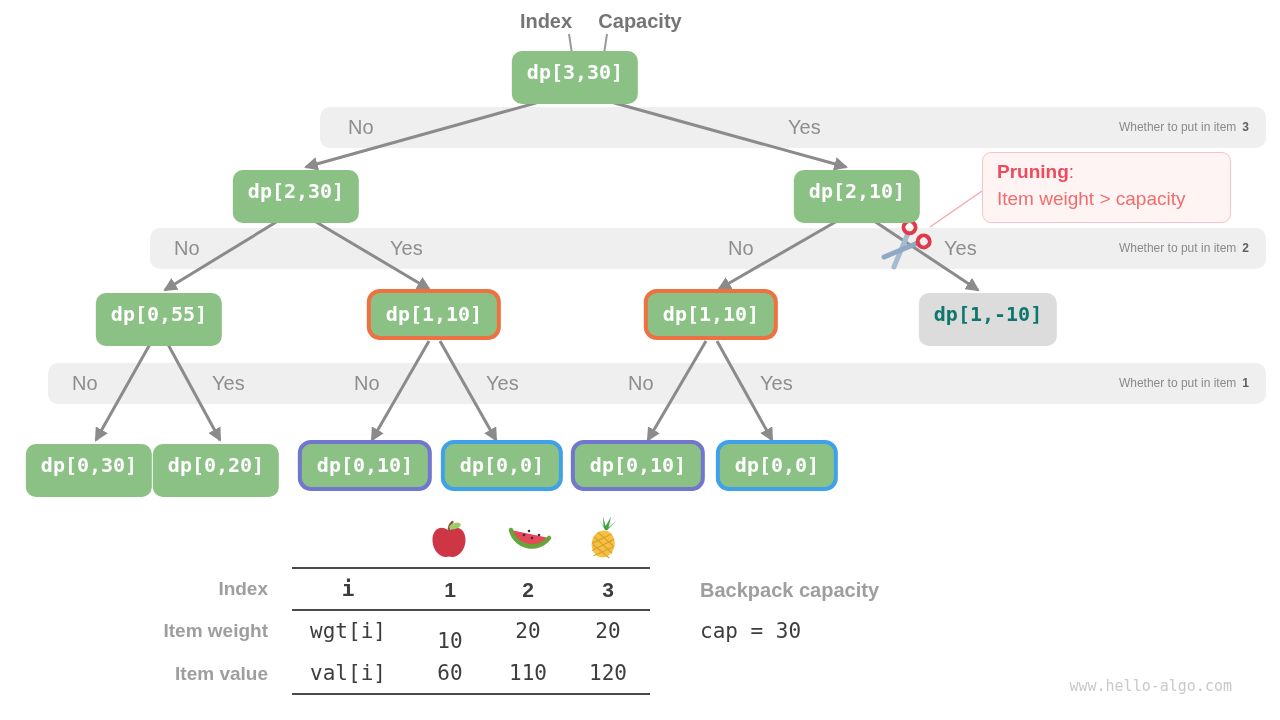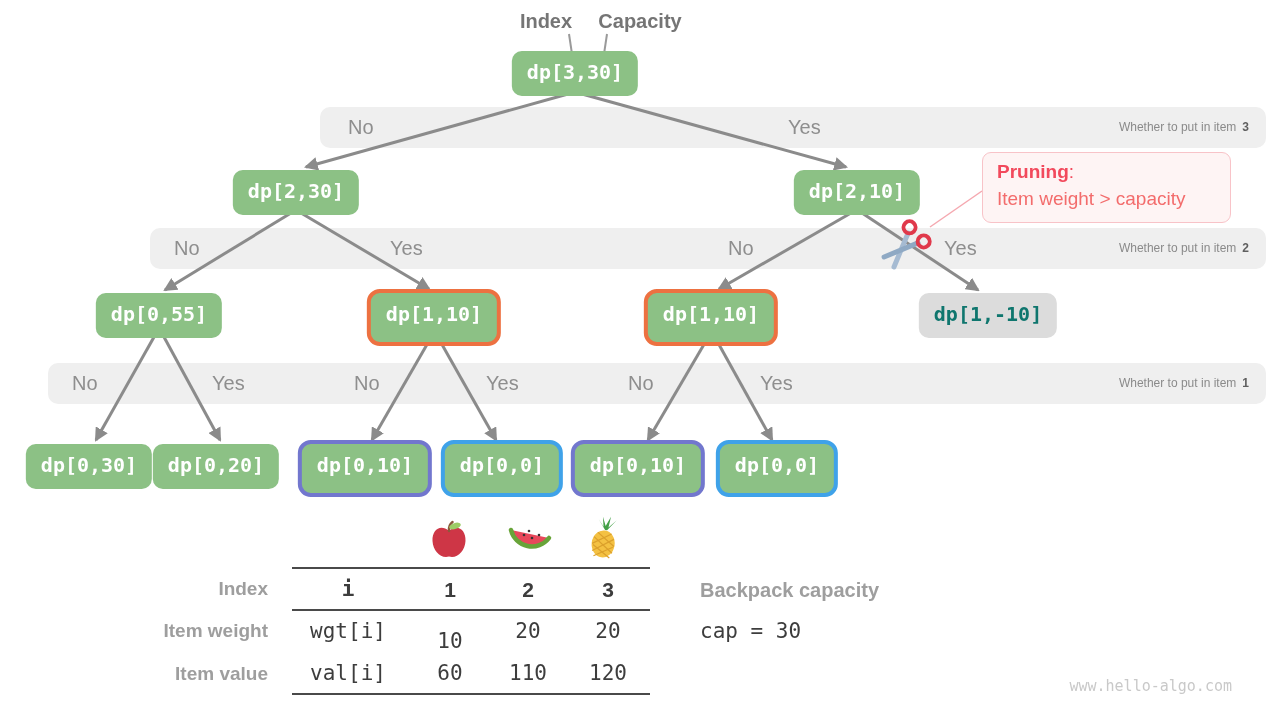--- a/index.html
+++ b/index.html
@@ -9,26 +9,26 @@
     font-family:"Liberation Sans","DejaVu Sans",sans-serif; overflow:hidden;
   }
   
   .band { position:absolute; height:41px; background:#efefef; border-radius:10px; z-index:1; }
   .band .choice { position:absolute; top:0; line-height:40px; font-size:20px; color:#8e8e8e; }
   .band .question { position:absolute; right:17px; top:0; line-height:40px; font-size:12px; color:#8a8a8a; white-space:nowrap; }
   .band .question .qnum { font-weight:bold; color:#5f5f5f; margin-left:6px; }
   
   .node {
     position:absolute; transform:translateX(-50%);
-    height:45px; line-height:43px; padding:0 15px;
+    height:53px; line-height:43px; padding:0 15px;
     border-radius:10px; background:#8cc185; color:#ffffff;
     font-family:"DejaVu Sans Mono","Liberation Mono",monospace;
     font-weight:bold; font-size:20px; white-space:nowrap; z-index:10;
   }
-  .node.bordered { height:57px; line-height:43px; border-radius:13px; border:4px solid #000; }
+  .node.bordered { height:51px; line-height:43px; border-radius:13px; border:4px solid #000; }
   .node.b-orange { border-color:#ed7141; }
   .node.b-purple { border-color:#7277ce; }
   .node.b-blue   { border-color:#3fa2e9; }
   .node.gray { background:#dcdcdc; color:#0f766e; }
   
   .ptr { position:absolute; transform:translateX(-50%); font-weight:bold; font-size:20px; color:#757575; z-index:10; }
   
   .pruning {
     position:absolute; left:982px; top:152px; width:249px; height:71px;
     background:#fef4f4; border:1.5px solid #f8c3c8; border-radius:9px;

